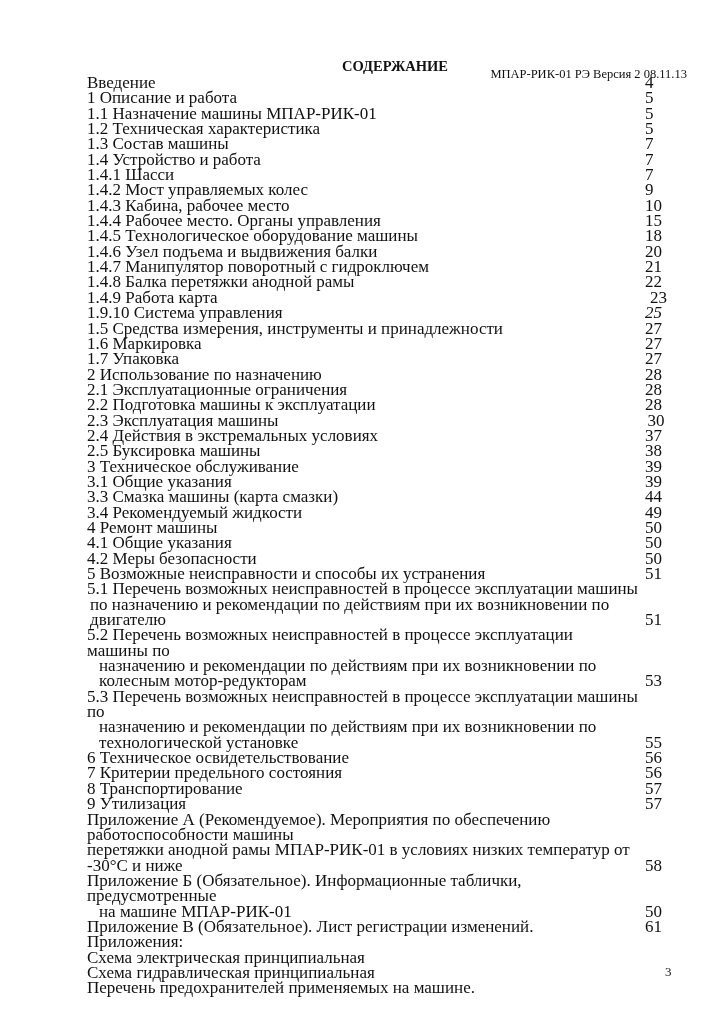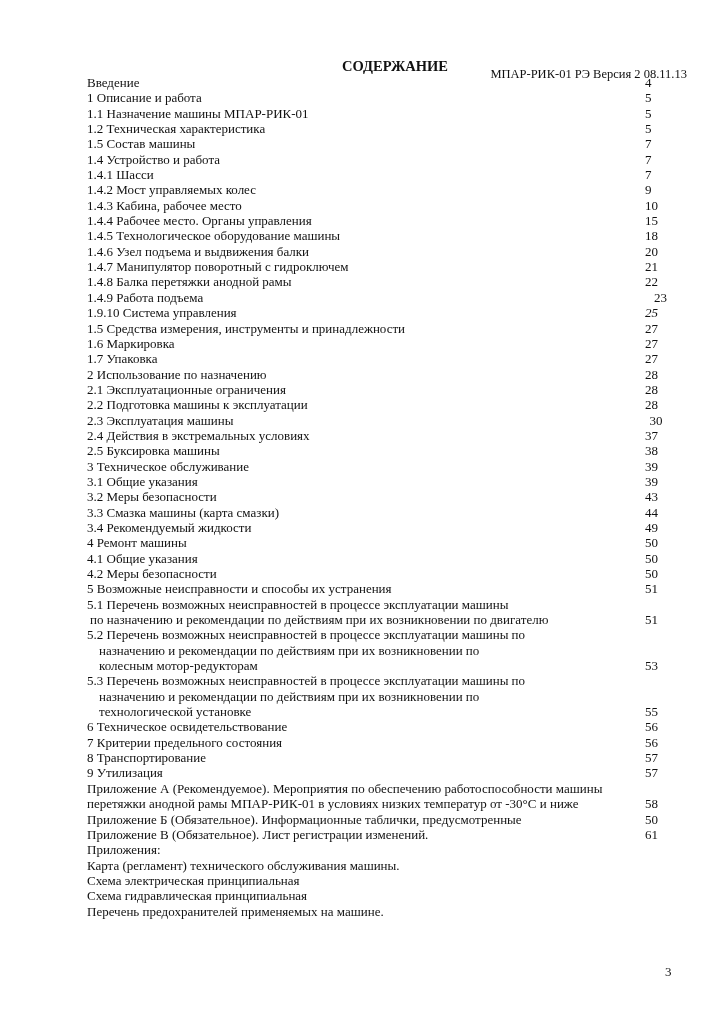--- a/index.html
+++ b/index.html
@@ -1,21 +1,21 @@
 <!DOCTYPE html>
 <html><head>
 <meta charset="utf-8">
 <style>
   html, body { margin: 0; padding: 0; background: #ffffff; }
   body { width: 725px; height: 1024px; position: relative; overflow: hidden;
          font-family: "Liberation Serif", "DejaVu Serif", serif; color: #111; }
   .doc-header { position: absolute; top: 42px; right: 38px; font-size: 12.5px; margin-top: 25px; }
   .doc-title { position: absolute; top: 58px; left: 0; width: 790px; text-align: center;
                font-weight: bold; font-size: 14.5px; }
-  .toc { position: absolute; top: 75px; left: 87px; width: 580px; font-size: 13px; }
+  .toc { position: absolute; top: 75px; left: 87px; width: 580px; font-size: 17px; }
   .toc-row { display: flex; line-height: 15.35px; }
   .toc-text { flex: 1; white-space: pre-wrap; }
   .toc-page { width: 22px; text-align: left; margin-left: 4px; }
   .toc-line { display: block; }
   .toc-line.indent1 { padding-left: 3px; }
   .toc-line.indent2 { padding-left: 12px; }
   .page-number { position: absolute; top: 964px; left: 665px; font-size: 13px; }
 </style>
 </head>
 <body>
@@ -34,21 +34,21 @@
     </div>
     <div class="toc-row">
       <div class="toc-text"><span class="toc-line">1.1 Назначение машины МПАР-РИК-01</span></div>
       <div class="toc-page" style="align-self: flex-end;">5</div>
     </div>
     <div class="toc-row">
       <div class="toc-text"><span class="toc-line">1.2 Техническая характеристика</span></div>
       <div class="toc-page" style="align-self: flex-end;">5</div>
     </div>
     <div class="toc-row">
-      <div class="toc-text"><span class="toc-line">1.5 Состав машины</span></div>
+      <div class="toc-text"><span class="toc-line">1.3 Состав машины</span></div>
       <div class="toc-page" style="align-self: flex-end;">7</div>
     </div>
     <div class="toc-row">
       <div class="toc-text"><span class="toc-line">1.4 Устройство и работа</span></div>
       <div class="toc-page" style="align-self: flex-end;">7</div>
     </div>
     <div class="toc-row">
       <div class="toc-text"><span class="toc-line">1.4.1 Шасси</span></div>
       <div class="toc-page" style="align-self: flex-end;">7</div>
     </div>
@@ -74,21 +74,21 @@
     </div>
     <div class="toc-row">
       <div class="toc-text"><span class="toc-line">1.4.7 Манипулятор поворотный с гидроключем</span></div>
       <div class="toc-page" style="align-self: flex-end;">21</div>
     </div>
     <div class="toc-row">
       <div class="toc-text"><span class="toc-line">1.4.8 Балка перетяжки анодной рамы</span></div>
       <div class="toc-page" style="align-self: flex-end;">22</div>
     </div>
     <div class="toc-row">
-      <div class="toc-text"><span class="toc-line">1.4.9 Работа подъема</span></div>
+      <div class="toc-text"><span class="toc-line">1.4.9 Работа карта</span></div>
       <div class="toc-page" style="align-self: flex-end; text-align: right;">23</div>
     </div>
     <div class="toc-row">
       <div class="toc-text"><span class="toc-line">1.9.10 Система управления</span></div>
       <div class="toc-page" style="align-self: flex-end; font-style: italic;">25</div>
     </div>
     <div class="toc-row">
       <div class="toc-text"><span class="toc-line">1.5 Средства измерения, инструменты и принадлежности</span></div>
       <div class="toc-page" style="align-self: flex-end;">27</div>
     </div>
@@ -126,24 +126,20 @@
     </div>
     <div class="toc-row">
       <div class="toc-text"><span class="toc-line">3 Техническое обслуживание</span></div>
       <div class="toc-page" style="align-self: flex-end;">39</div>
     </div>
     <div class="toc-row">
       <div class="toc-text"><span class="toc-line">3.1 Общие указания</span></div>
       <div class="toc-page" style="align-self: flex-end;">39</div>
     </div>
     <div class="toc-row">
-      <div class="toc-text"><span class="toc-line">3.2 Меры безопасности</span></div>
-      <div class="toc-page" style="align-self: flex-end;">43</div>
-    </div>
-    <div class="toc-row">
       <div class="toc-text"><span class="toc-line">3.3 Смазка машины (карта смазки)</span></div>
       <div class="toc-page" style="align-self: flex-end; margin-left: 24px;">44</div>
     </div>
     <div class="toc-row">
       <div class="toc-text"><span class="toc-line">3.4 Рекомендуемый жидкости</span></div>
       <div class="toc-page" style="align-self: flex-end;">49</div>
     </div>
     <div class="toc-row">
       <div class="toc-text"><span class="toc-line">4 Ремонт машины</span></div>
       <div class="toc-page" style="align-self: flex-end;">50</div>
@@ -186,29 +182,28 @@
     </div>
     <div class="toc-row">
       <div class="toc-text"><span class="toc-line">9 Утилизация</span></div>
       <div class="toc-page" style="align-self: flex-end;">57</div>
     </div>
     <div class="toc-row">
       <div class="toc-text"><span class="toc-line">Приложение А (Рекомендуемое). Мероприятия по обеспечению работоспособности машины</span><span class="toc-line">перетяжки анодной рамы МПАР-РИК-01 в условиях низких температур от -30°С и ниже</span></div>
       <div class="toc-page" style="align-self: flex-end;">58</div>
     </div>
     <div class="toc-row">
-      <div class="toc-text"><span class="toc-line">Приложение Б (Обязательное). Информационные таблички, предусмотренные</span></div>
+      <div class="toc-text"><span class="toc-line">Приложение Б (Обязательное). Информационные таблички, предусмотренные</span><span class="toc-line indent2">на машине МПАР-РИК-01</span></div>
       <div class="toc-page" style="align-self: flex-end;">50</div>
     </div>
     <div class="toc-row">
       <div class="toc-text"><span class="toc-line">Приложение В (Обязательное). Лист регистрации изменений.</span></div>
       <div class="toc-page" style="align-self: flex-end;">61</div>
     </div>
     <div style="line-height: 15.35px;">
       <div>Приложения:</div>
-      <div>Карта  (регламент) технического обслуживания машины.</div>
       <div>Схема электрическая принципиальная</div>
       <div>Схема гидравлическая принципиальная</div>
       <div>Перечень предохранителей применяемых на машине.</div>
     </div>
   </div>
 
 <div class="page-number">3</div>
 
 </body></html>

